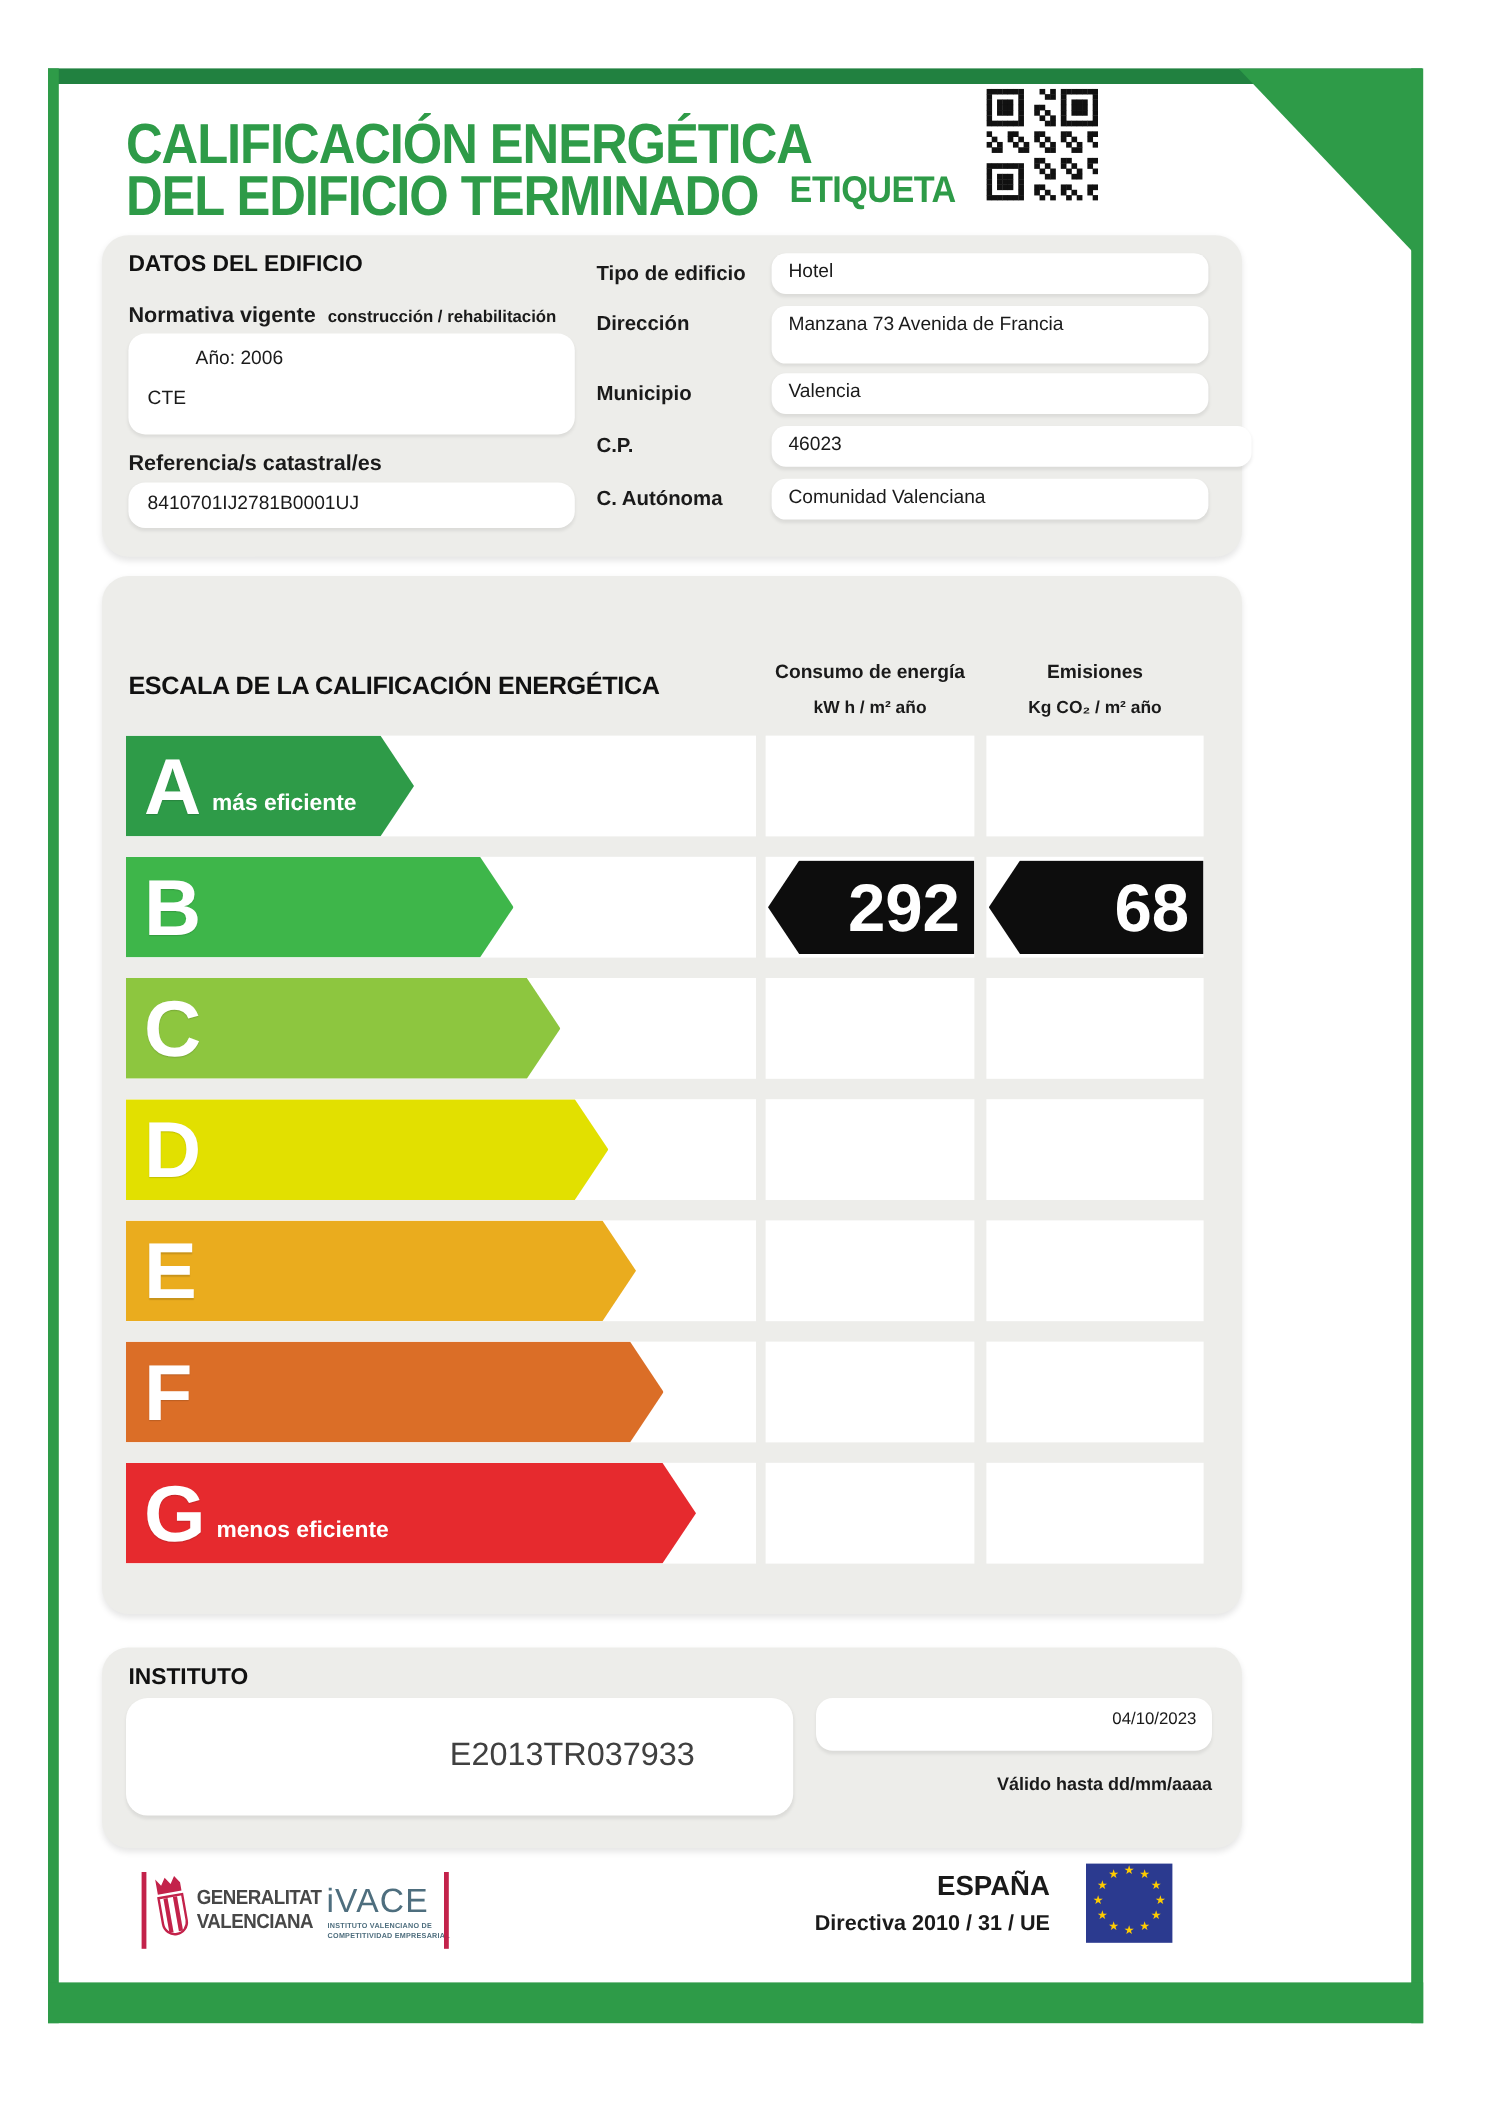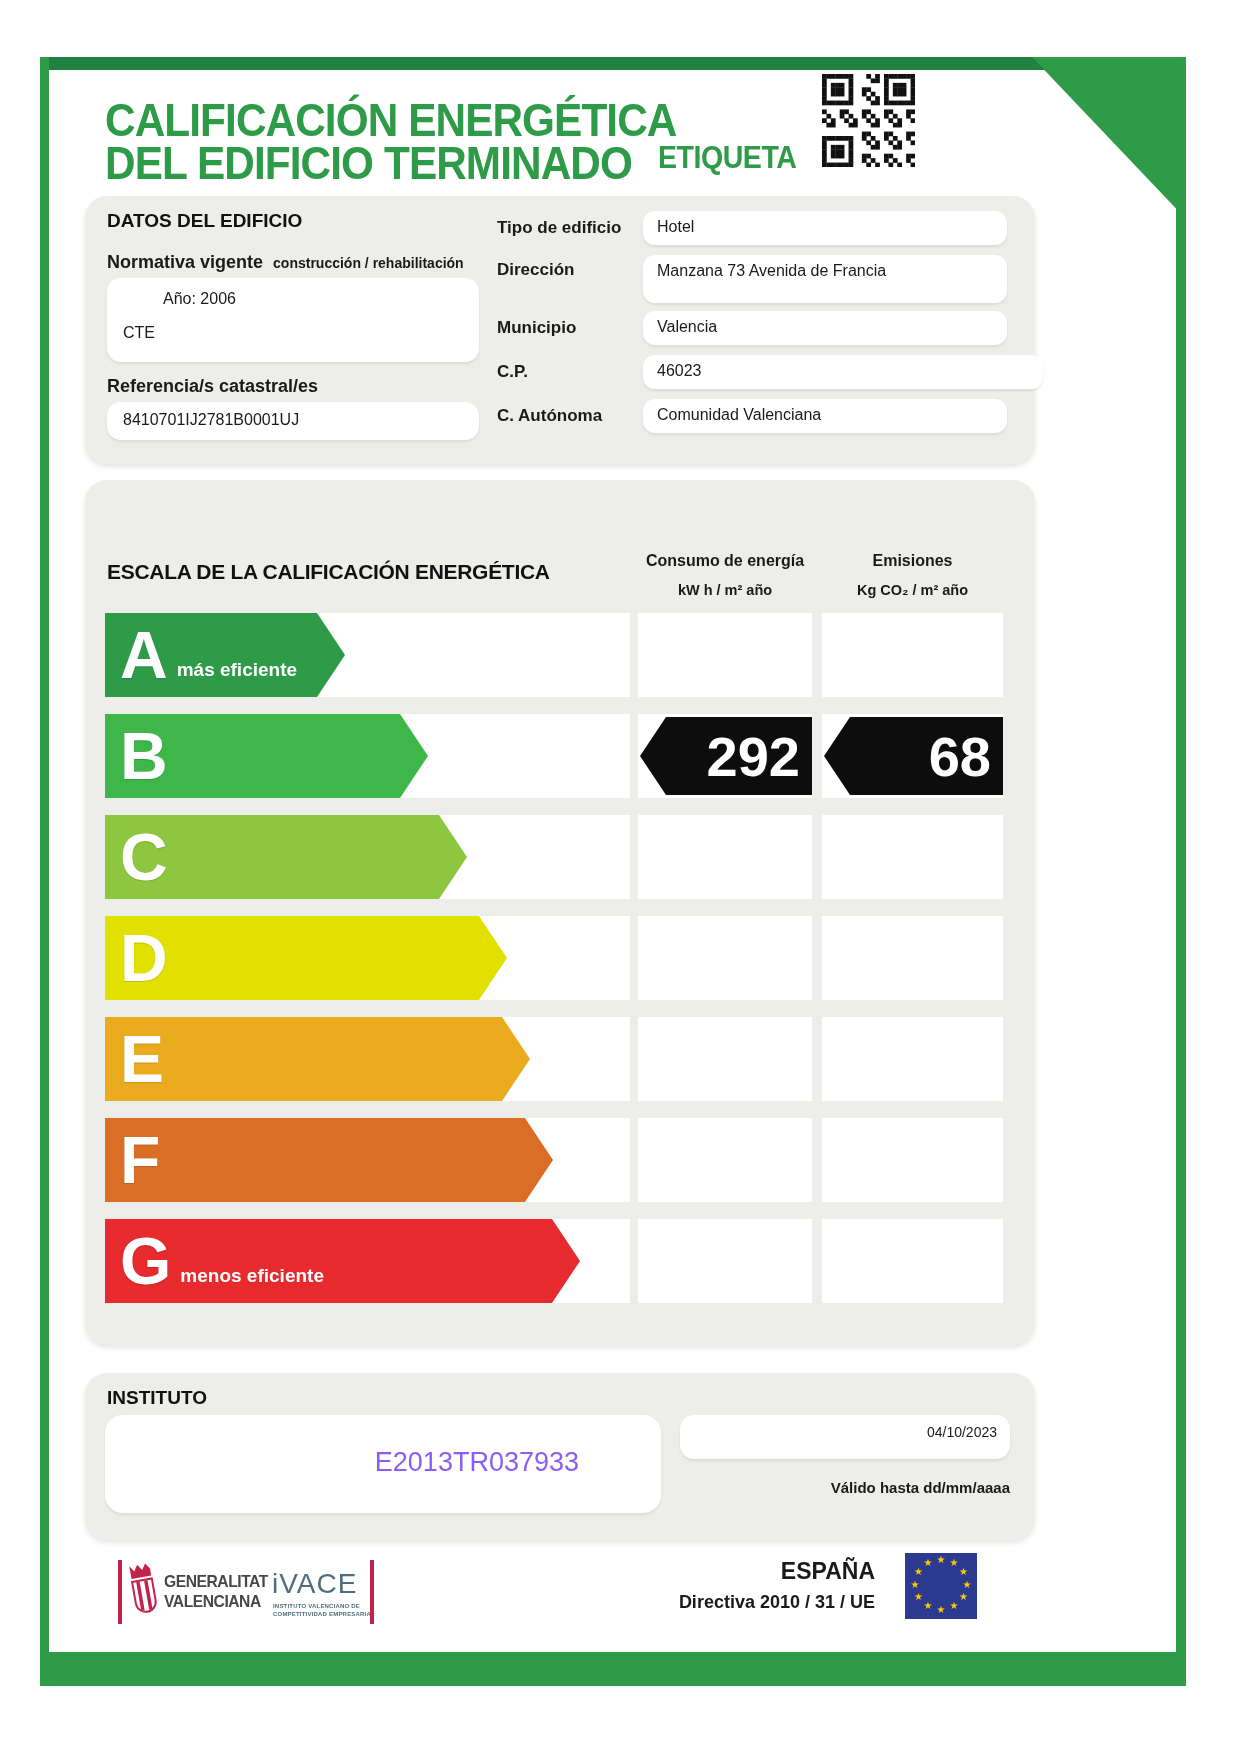--- a/index.html
+++ b/index.html
@@ -61,21 +61,21 @@
   .cell-emisiones{left:717px;width:181px;}
   .arrow{position:absolute;left:0;top:0;height:84px;display:flex;align-items:center;padding-left:15px;box-sizing:border-box;clip-path:polygon(0 0,calc(100% - 28px) 0,100% 50%,calc(100% - 28px) 100%,0 100%);}
   .letter{color:#fff;font-weight:bold;font-size:66px;line-height:1;text-shadow:0 1px 1px rgba(0,0,0,.15);}
   .note{color:#fff;font-weight:bold;font-size:19px;margin:30px 0 0 9px;white-space:nowrap;}
   .val-arrow{position:absolute;top:3px;height:78px;background:#0D0D0D;color:#fff;font-weight:bold;font-size:56px;display:flex;align-items:center;justify-content:flex-end;padding-right:12px;box-sizing:border-box;clip-path:polygon(26px 0,100% 0,100% 100%,26px 100%,0 50%);}
   .val-consumo{left:535px;width:172px;}
   .val-emisiones{left:719px;width:179px;}
 
   
   .reg-num-box{left:20px;top:42px;width:556px;height:98px;border-radius:18px;}
-  .reg-num{position:absolute;right:82px;top:32px;font-size:27px;color:#8b5cf6;}
+  .reg-num{position:absolute;right:82px;top:32px;font-size:27px;color:#404040;}
   .reg-date-box{left:595px;top:42px;width:330px;height:44px;}
   .reg-date{position:absolute;right:13px;top:9px;font-size:14px;}
   .valido{position:absolute;right:25px;top:106px;font-weight:bold;font-size:15px;}
 
   
   .red-sep{position:absolute;top:1560px;width:4px;height:64px;background:#C3224A;}
   .gv-logo{position:absolute;left:127px;top:1560px;}
   .gv-name{position:absolute;left:164px;top:1572px;font-weight:bold;font-size:17px;line-height:1.15;color:#474747;letter-spacing:-.5px;transform:scaleX(.92);transform-origin:left;}
   .ivace{position:absolute;left:272px;top:1568px;color:#4E6E7E;font-weight:normal;font-size:28px;letter-spacing:1px;}
   .ivace-sub{position:absolute;left:273px;top:1602px;font-size:6px;font-weight:bold;color:#4E6E7E;line-height:1.4;letter-spacing:.2px;}

